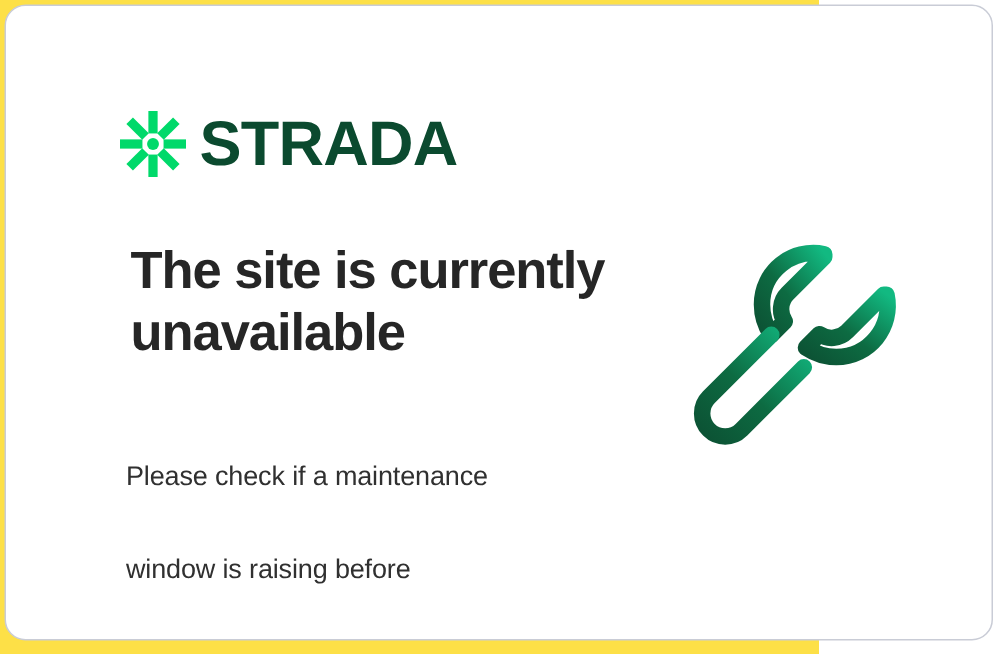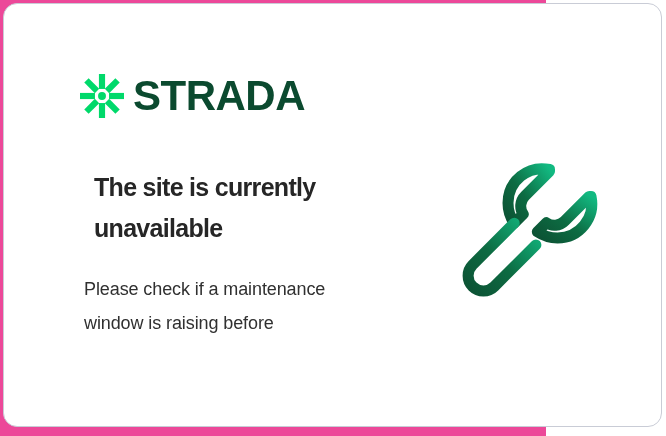--- a/index.html
+++ b/index.html
@@ -13,21 +13,21 @@
     height: 436px;
     overflow: hidden;
     font-family: "Liberation Sans", sans-serif;
     -webkit-font-smoothing: antialiased;
   }
 
   .page {
     position: relative;
     width: 546px;
     height: 436px;
-    background: #ec4899;
+    background: #fde047;
     box-sizing: border-box;
   }
 
   
   .card {
     position: absolute;
     left: 3px;
     top: 3px;
     width: 659px;
     height: 424px;
@@ -64,23 +64,23 @@
     white-space: nowrap;
     user-select: none;
   }
 
   
   .headline {
     position: absolute;
     left: 79px;
     top: 152px;
     width: 330px;
-    margin: 11px;
+    margin: 4px;
     font-family: "Liberation Sans", sans-serif;
-    font-size: 25px;
+    font-size: 35px;
     line-height: 41px;
     font-weight: bold;
     letter-spacing: -0.7px;
     color: #262626;
   }
 
   
   .body-copy {
     position: absolute;
     left: 80px;
@@ -90,20 +90,21 @@
     font-family: "Liberation Sans", sans-serif;
     font-size: 18px;
     line-height: 34px;
     font-weight: normal;
     letter-spacing: -0.1px;
     color: #303030;
   }
   .body-copy .line {
     display: block;
     white-space: nowrap;
+    margin-top: 28px;
   }
 
   
   .illustration {
     position: absolute;
     left: 452px;
     top: 152px;
     width: 160px;
     height: 160px;
   }

